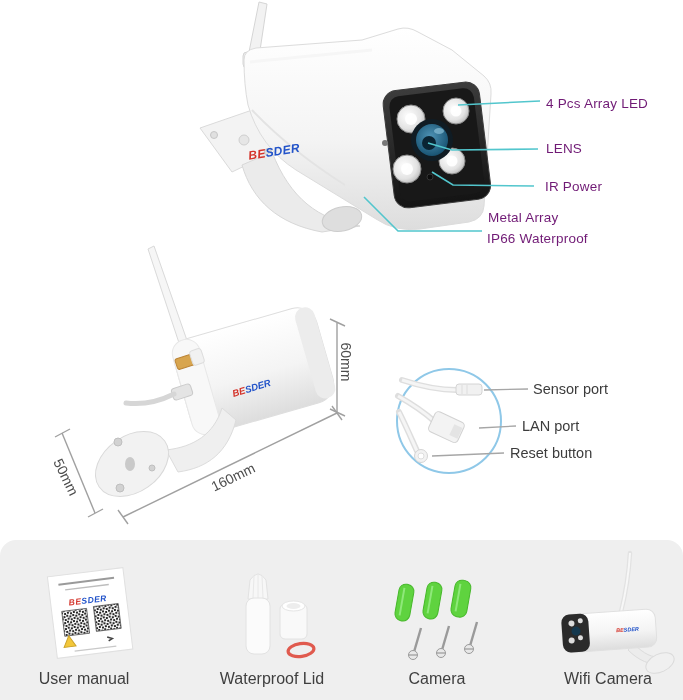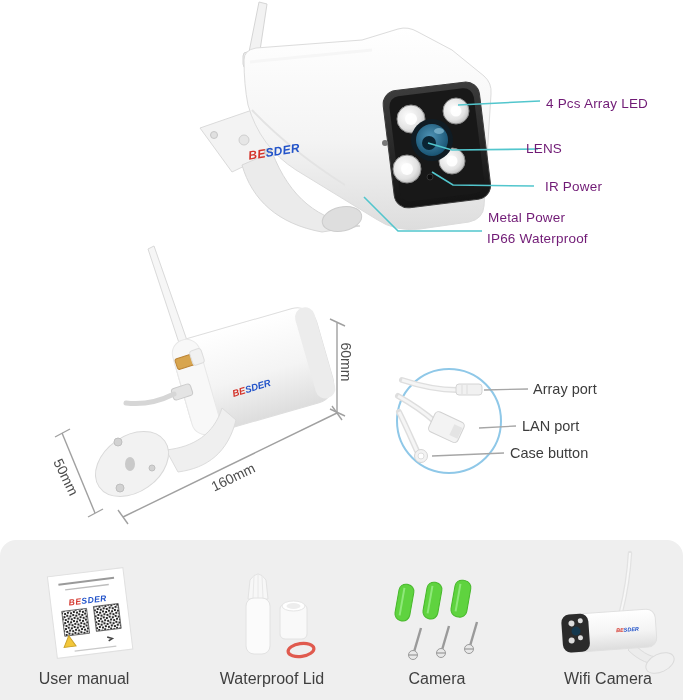--- a/index.html
+++ b/index.html
@@ -260,31 +260,31 @@
         <circle cx="581" cy="619" r="2.5" fill="#dddddd"></circle>
         <circle cx="571" cy="638" r="3" fill="#dddddd"></circle>
         <circle cx="580" cy="636" r="2.5" fill="#dddddd"></circle>
         <circle cx="576" cy="629" r="4.5" fill="#14384e"></circle>
         <text x="616" y="633" font-size="5.5" font-style="italic" font-weight="bold"><tspan fill="#d4342b">BE</tspan><tspan fill="#2253c9">SDER</tspan></text>
       </g>
     </g>
   </svg>
 
   <div class="lbl" style="left:546px;top:96px">4 Pcs Array LED</div>
-  <div class="lbl" style="left:526px;top:141px">LENS</div>
+  <div class="lbl" style="left:546px;top:141px">LENS</div>
   <div class="lbl" style="left:545px;top:179px">IR Power</div>
-  <div class="lbl" style="left:488px;top:210px">Metal Power</div>
+  <div class="lbl" style="left:488px;top:210px">Metal Array</div>
   <div class="lbl" style="left:487px;top:231px">IP66 Waterproof</div>
 
   <div class="dim-lbl" style="left:346px;top:362px;transform:translate(-50%,-50%) rotate(90deg)">60mm</div>
   <div class="dim-lbl" style="left:233px;top:477px;transform:translate(-50%,-50%) rotate(-26deg)">160mm</div>
   <div class="dim-lbl" style="left:66px;top:477px;transform:translate(-50%,-50%) rotate(64deg)">50mm</div>
 
-  <div class="port-lbl" style="left:533px;top:381px">Array port</div>
+  <div class="port-lbl" style="left:533px;top:381px">Sensor port</div>
   <div class="port-lbl" style="left:522px;top:418px">LAN port</div>
-  <div class="port-lbl" style="left:510px;top:445px">Case button</div>
+  <div class="port-lbl" style="left:510px;top:445px">Reset button</div>
 
   <div class="pkg-lbl" style="left:84px">User manual</div>
   <div class="pkg-lbl" style="left:272px">Waterproof Lid</div>
   <div class="pkg-lbl" style="left:437px">Camera</div>
   <div class="pkg-lbl" style="left:608px">Wifi Camera</div>
 
 </div>
 
 </body></html>

